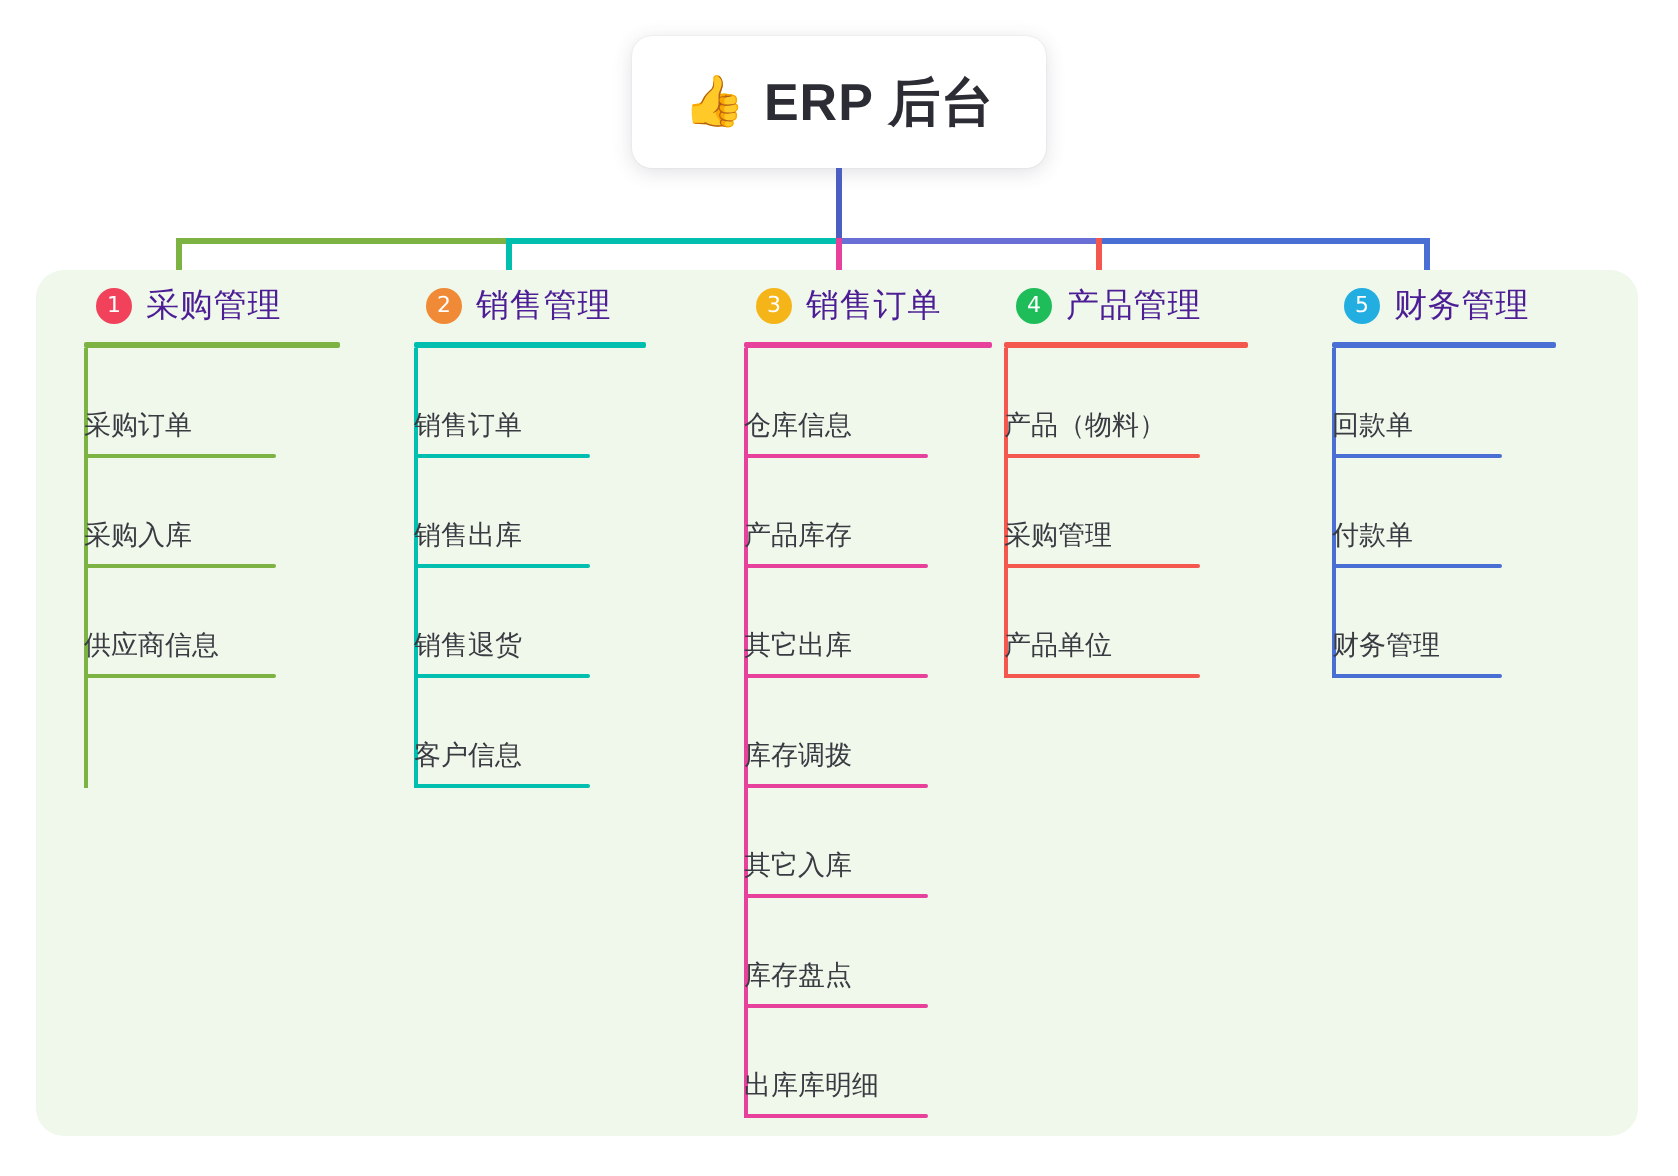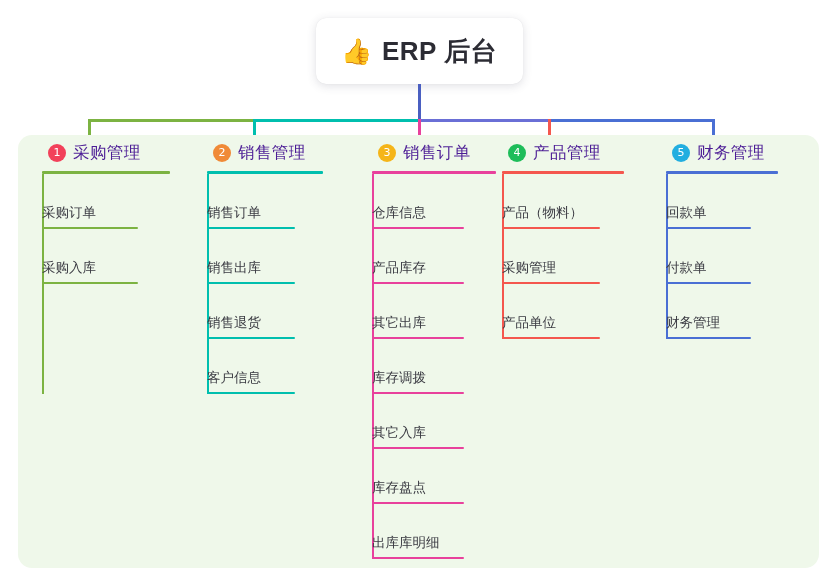--- a/index.html
+++ b/index.html
@@ -110,20 +110,24 @@
           <div class="col-body">
             <div class="trunk" style="height: 220px; background: rgb(124, 179, 66);"></div>
             <div class="leaf">
               <span class="leaf-label">采购订单</span>
               <div class="leaf-rule" style="width: 96px; background: rgb(124, 179, 66);"></div>
             </div>
             <div class="leaf">
               <span class="leaf-label">采购入库</span>
               <div class="leaf-rule" style="width: 96px; background: rgb(124, 179, 66);"></div>
             </div>
+            <div class="leaf">
+              <span class="leaf-label">供应商信息</span>
+              <div class="leaf-rule" style="width: 96px; background: rgb(124, 179, 66);"></div>
+            </div>
           </div>
         </div>
         <div class="col" style="left: 177px;">
           <div class="col-head">
             <span class="badge" style="background: rgb(240, 138, 55);">2</span>
             <span class="col-title">销售管理</span>
           </div>
           <div class="col-rule" style="width: 116px; background: rgb(0, 191, 174);"></div>
           <div class="col-body">
             <div class="trunk" style="height: 220px; background: rgb(0, 191, 174);"></div>

